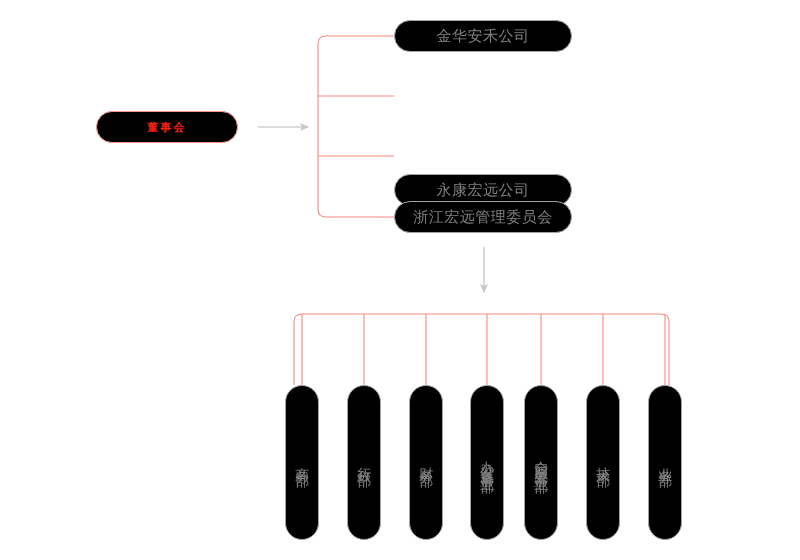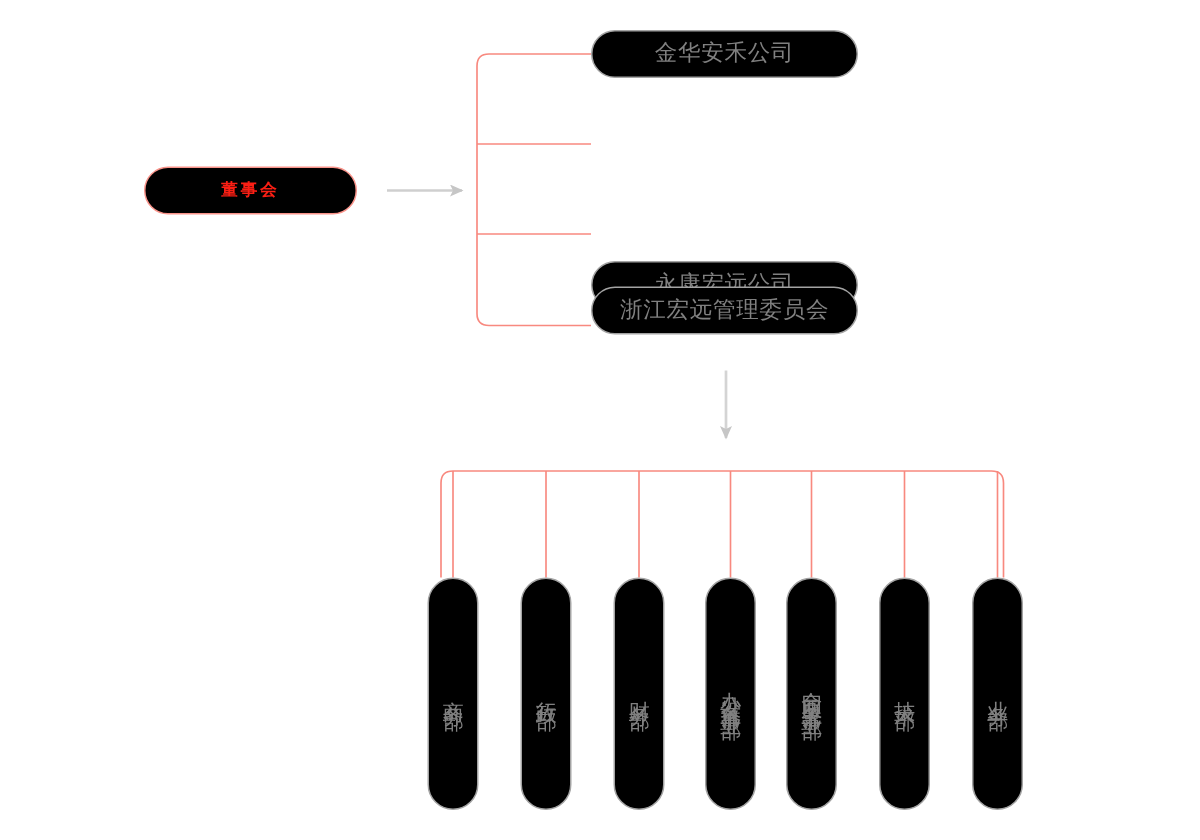--- a/index.html
+++ b/index.html
@@ -58,21 +58,21 @@
     height: 32px;
   }
   .node-company .node-label {
     color: #808080;
     font-size: 15px;
     letter-spacing: 0.5px;
   }
   .company-0 { top: 20px; }
   .company-1 { top: 80px; }
   .company-2 { top: 140px; margin-top: 34px; }
-  .company-3 { top: 191px; }
+  .company-3 { top: 201px; }
   
   .node-dept {
     top: 385px;
     width: 34px;
     height: 155px;
     align-items: center;
     justify-content: center;
     padding-bottom: 4px;
   }
   .node-dept .node-label {

